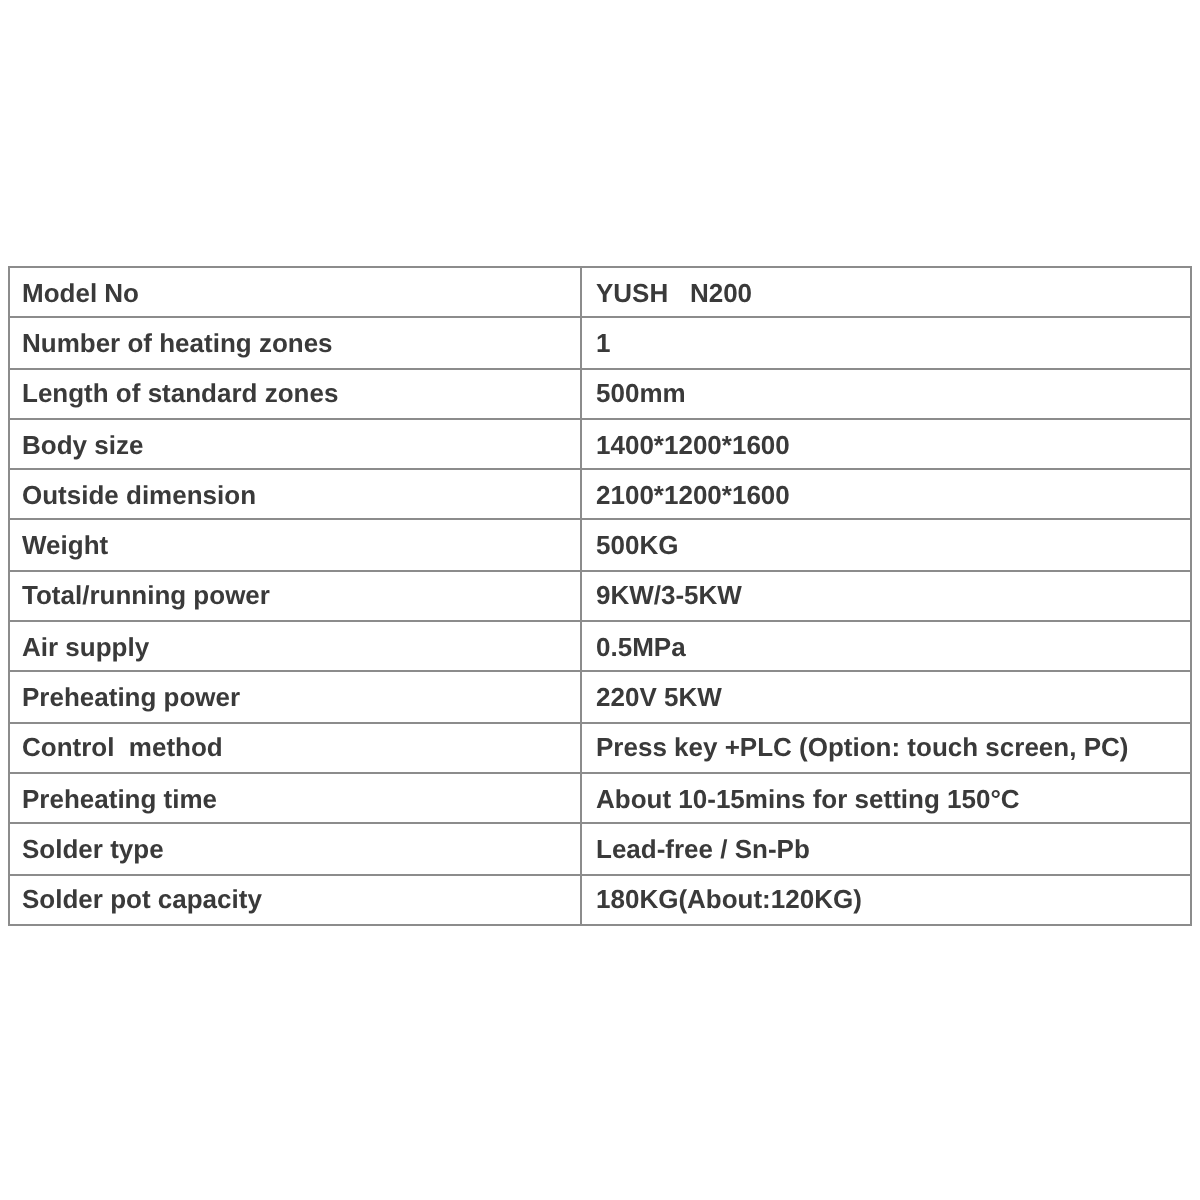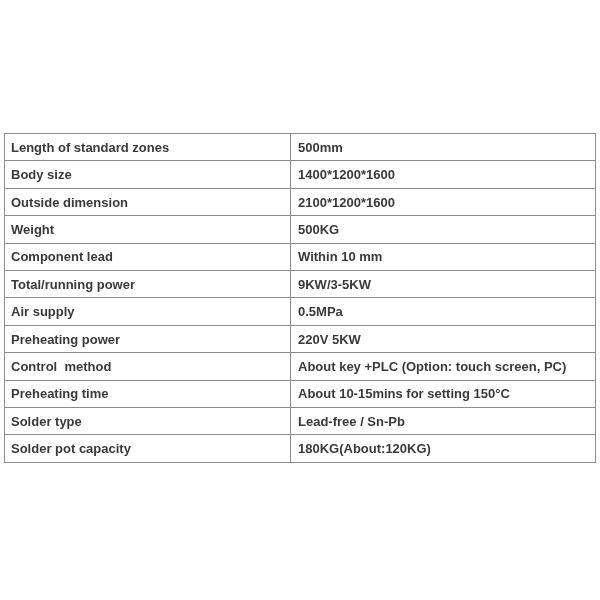--- a/index.html
+++ b/index.html
@@ -39,54 +39,58 @@
   .spec-table td.value-cell {
     padding-left: 7px;
   }
 </style>
 </head>
 <body>
 
 <table class="spec-table">
   <tbody>
       <tr>
+        <td class="label-cell">Model No</td>
+        <td class="value-cell">YUSH   N200</td>
+      </tr>
+      <tr>
+        <td class="label-cell">Number of heating zones</td>
+        <td class="value-cell">1</td>
+      </tr>
+      <tr>
         <td class="label-cell">Length of standard zones</td>
         <td class="value-cell">500mm</td>
       </tr>
       <tr>
         <td class="label-cell">Body size</td>
         <td class="value-cell">1400*1200*1600</td>
       </tr>
       <tr>
         <td class="label-cell">Outside dimension</td>
         <td class="value-cell">2100*1200*1600</td>
       </tr>
       <tr>
         <td class="label-cell">Weight</td>
         <td class="value-cell">500KG</td>
       </tr>
       <tr>
-        <td class="label-cell">Component lead</td>
-        <td class="value-cell">Within 10 mm</td>
-      </tr>
-      <tr>
         <td class="label-cell">Total/running power</td>
         <td class="value-cell">9KW/3-5KW</td>
       </tr>
       <tr>
         <td class="label-cell">Air supply</td>
         <td class="value-cell">0.5MPa</td>
       </tr>
       <tr>
         <td class="label-cell">Preheating power</td>
         <td class="value-cell">220V 5KW</td>
       </tr>
       <tr>
         <td class="label-cell">Control  method</td>
-        <td class="value-cell">About key +PLC (Option: touch screen, PC)</td>
+        <td class="value-cell">Press key +PLC (Option: touch screen, PC)</td>
       </tr>
       <tr>
         <td class="label-cell">Preheating time</td>
         <td class="value-cell">About 10-15mins for setting 150°C</td>
       </tr>
       <tr>
         <td class="label-cell">Solder type</td>
         <td class="value-cell">Lead-free / Sn-Pb</td>
       </tr>
       <tr>

